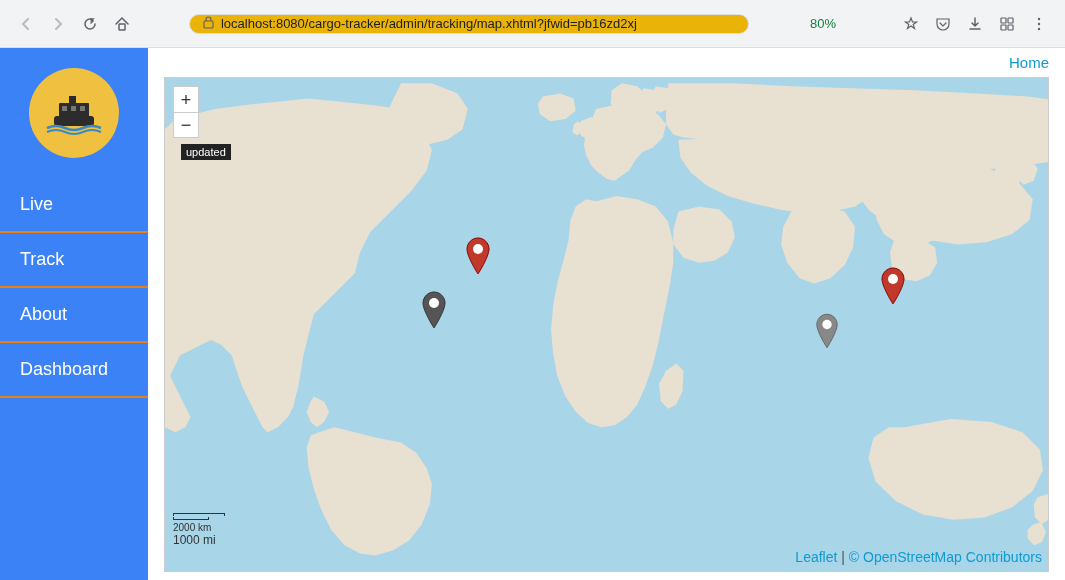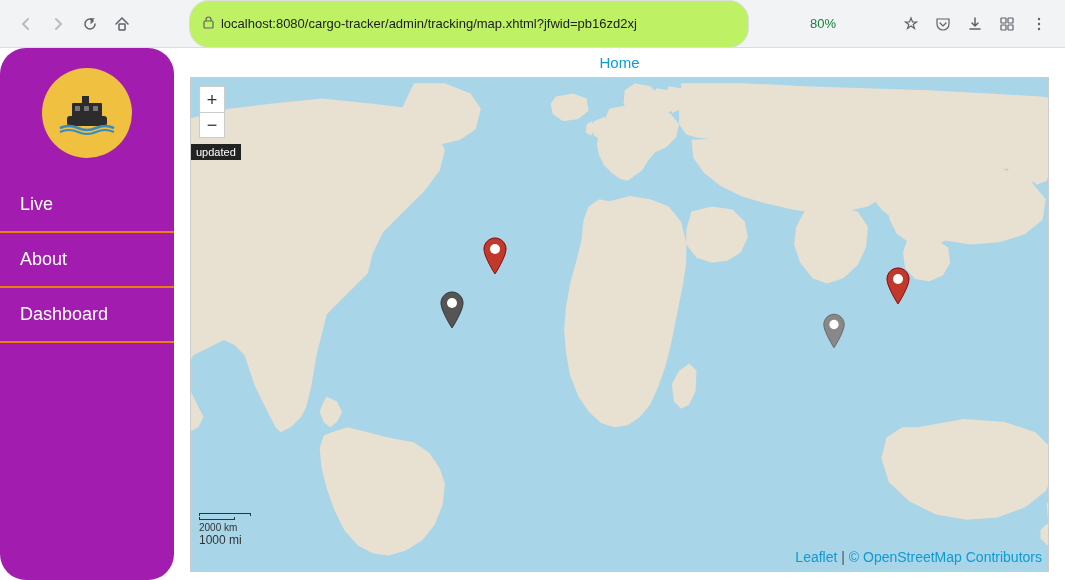--- a/index.html
+++ b/index.html
@@ -29,25 +29,25 @@
       cursor: pointer;
       display: flex; align-items: center; justify-content: center;
       color: #5f6368;
       font-size: 16px;
     }
     .nav-btn.disabled { color: #bbb; cursor: default; }
     .address-bar {
       flex: 1;
       display: flex;
       align-items: center;
-      background: #bef264;
+      background: #eab308;
       border: 1px solid #ddd;
       border-radius: 20px;
       padding: 4px 12px;
-      height: 48px;
+      height: 20px;
       gap: 6px;
       max-width: 560px;
       margin: 0 auto;
     }
     .address-bar-icon { color: #5f6368; font-size: 13px; }
     .address-text { font-size: 13px; color: #202124; flex: 1; }
     .zoom-badge {
       background: transparent;
       font-size: 13px;
       color: #15803d;
@@ -71,26 +71,25 @@
 
     
     .app-container {
       display: flex;
       flex: 1;
       overflow: hidden;
     }
 
     
     .sidebar {
-      width: 174px;
-      background: #a21caf;
+      width: 148px;
+      background: #3b82f6;
       display: flex;
       flex-direction: column;
       flex-shrink: 0;
-      border-radius: 26px;
     }
     .sidebar-logo {
       display: flex;
       align-items: center;
       justify-content: center;
       padding: 16px;
       height: 130px;
     }
     .logo-circle {
       width: 90px;
@@ -121,21 +120,21 @@
     
     .main-content {
       flex: 1;
       display: flex;
       flex-direction: column;
       position: relative;
       background: #fff;
     }
     .top-bar {
       display: flex;
-      justify-content: center;
+      justify-content: flex-end;
       padding: 6px 16px;
       flex-shrink: 0;
     }
     .home-link {
       color: #0d9bd2;
       font-size: 15px;
       text-decoration: none;
       cursor: pointer;
     }
 
@@ -176,21 +175,21 @@
       align-items: center;
       justify-content: center;
       color: #333;
       line-height: 1;
     }
     .map-btn:first-child { border-bottom: none; }
 
     .map-updated-badge {
       position: absolute;
       top: 66px;
-      left: 0;
+      left: 16px;
       background: #222;
       color: #fff;
       font-size: 11px;
       padding: 2px 5px;
       z-index: 10;
     }
 
     .map-scale {
       position: absolute;
       bottom: 24px;
@@ -322,20 +321,21 @@
           <rect x="30" y="18" width="7" height="9" fill="#2c2c2c"></rect>
 
           <path d="M8 50 Q17 46 26 50 Q35 54 44 50 Q53 46 62 50" stroke="#3a8abf" stroke-width="2.5" fill="none"></path>
           <path d="M8 54 Q17 50 26 54 Q35 58 44 54 Q53 50 62 54" stroke="#3a8abf" stroke-width="2" fill="none"></path>
         </svg>
       </div>
     </div>
 
     <div class="nav-items">
       <a class="nav-item">Live</a>
+      <a class="nav-item">Track</a>
       <a class="nav-item">About</a>
       <a class="nav-item">Dashboard</a>
     </div>
   </nav>
 
   <div class="main-content">
     <div class="top-bar">
       <a class="home-link">Home</a>
     </div>
 

